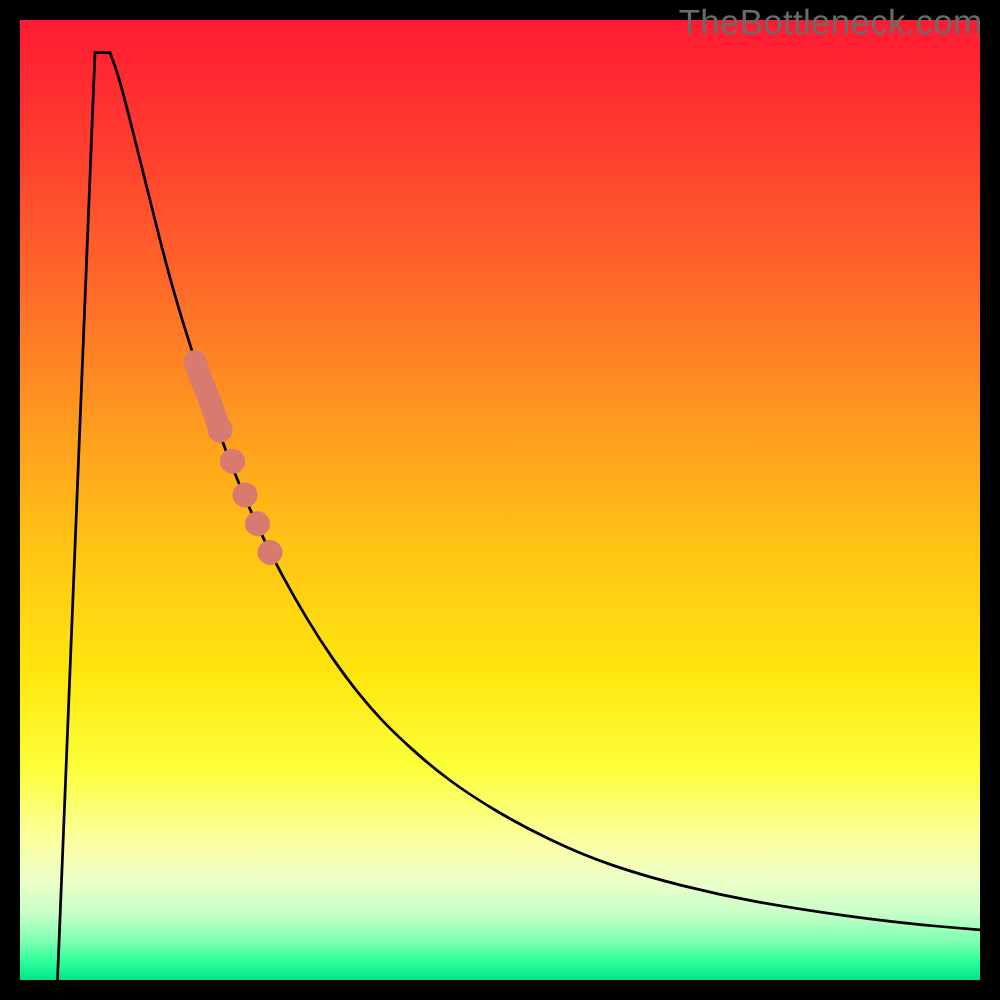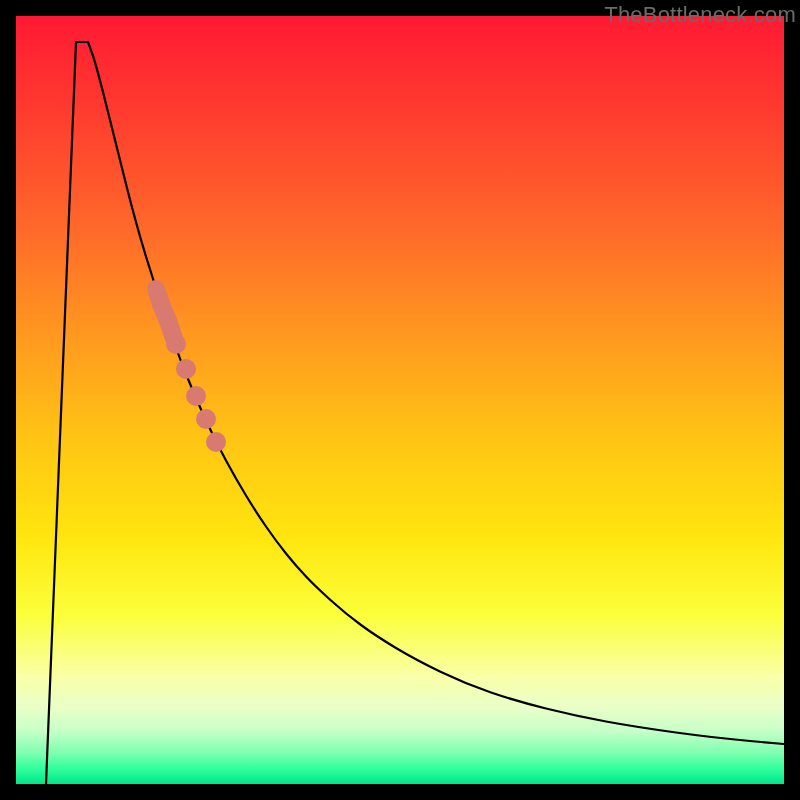--- a/index.html
+++ b/index.html
@@ -42,23 +42,23 @@
   .svg-layer {
     position: absolute;
     left: 16px;
     top: 16px;
     width: 768px;
     height: 768px;
   }
   .attribution {
     position: absolute;
     top: 2px;
-    right: 4px;
+    right: 14px;
     color: #6b6b6b;
-    font-size: 22px;
+    font-size: 28px;
     font-weight: 400;
     letter-spacing: 0.2px;
   }
 </style>
 </head>
 <body>
 
 <div class="frame">
   <div class="plot-area"></div>
 

